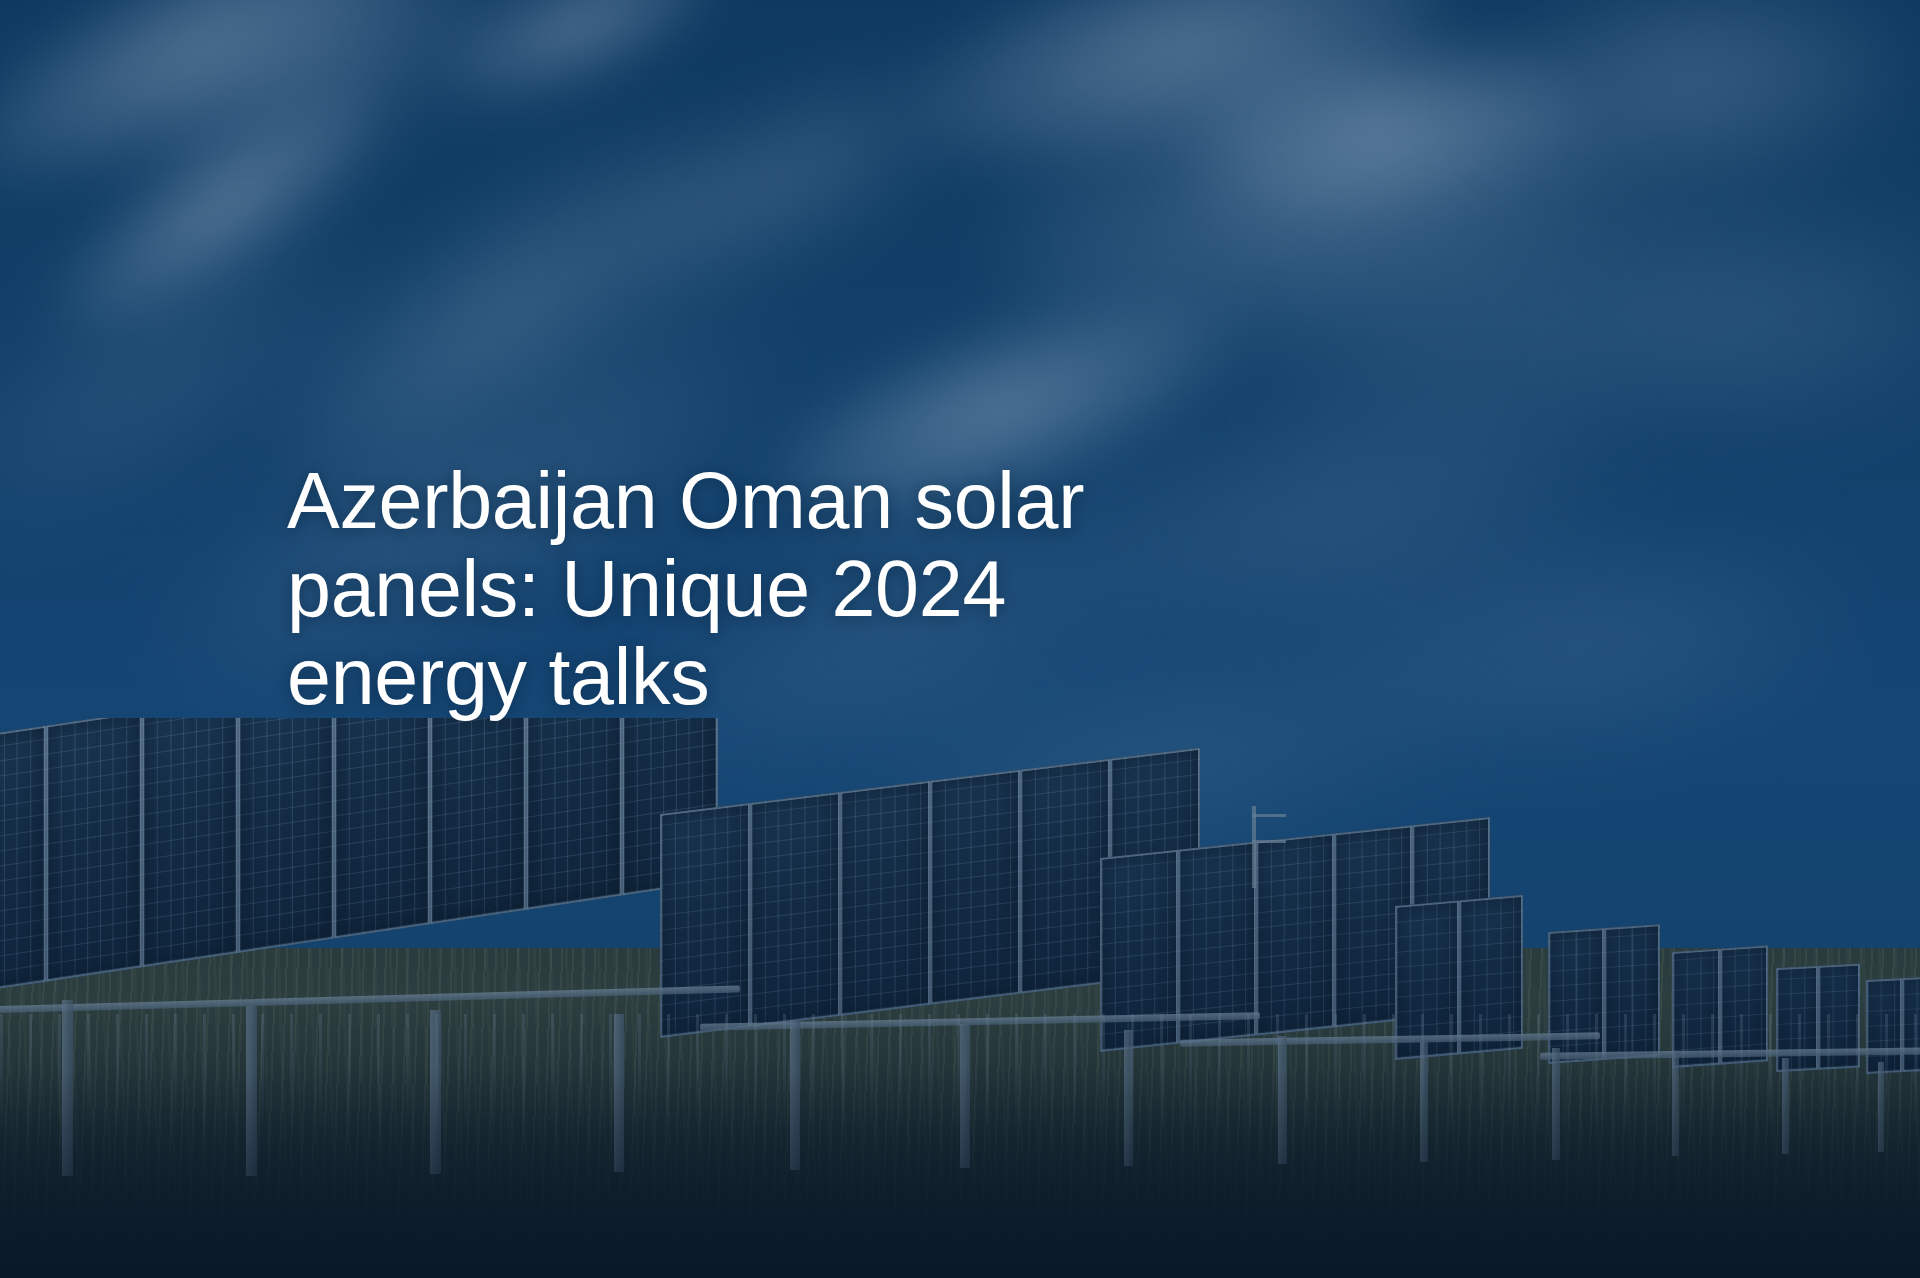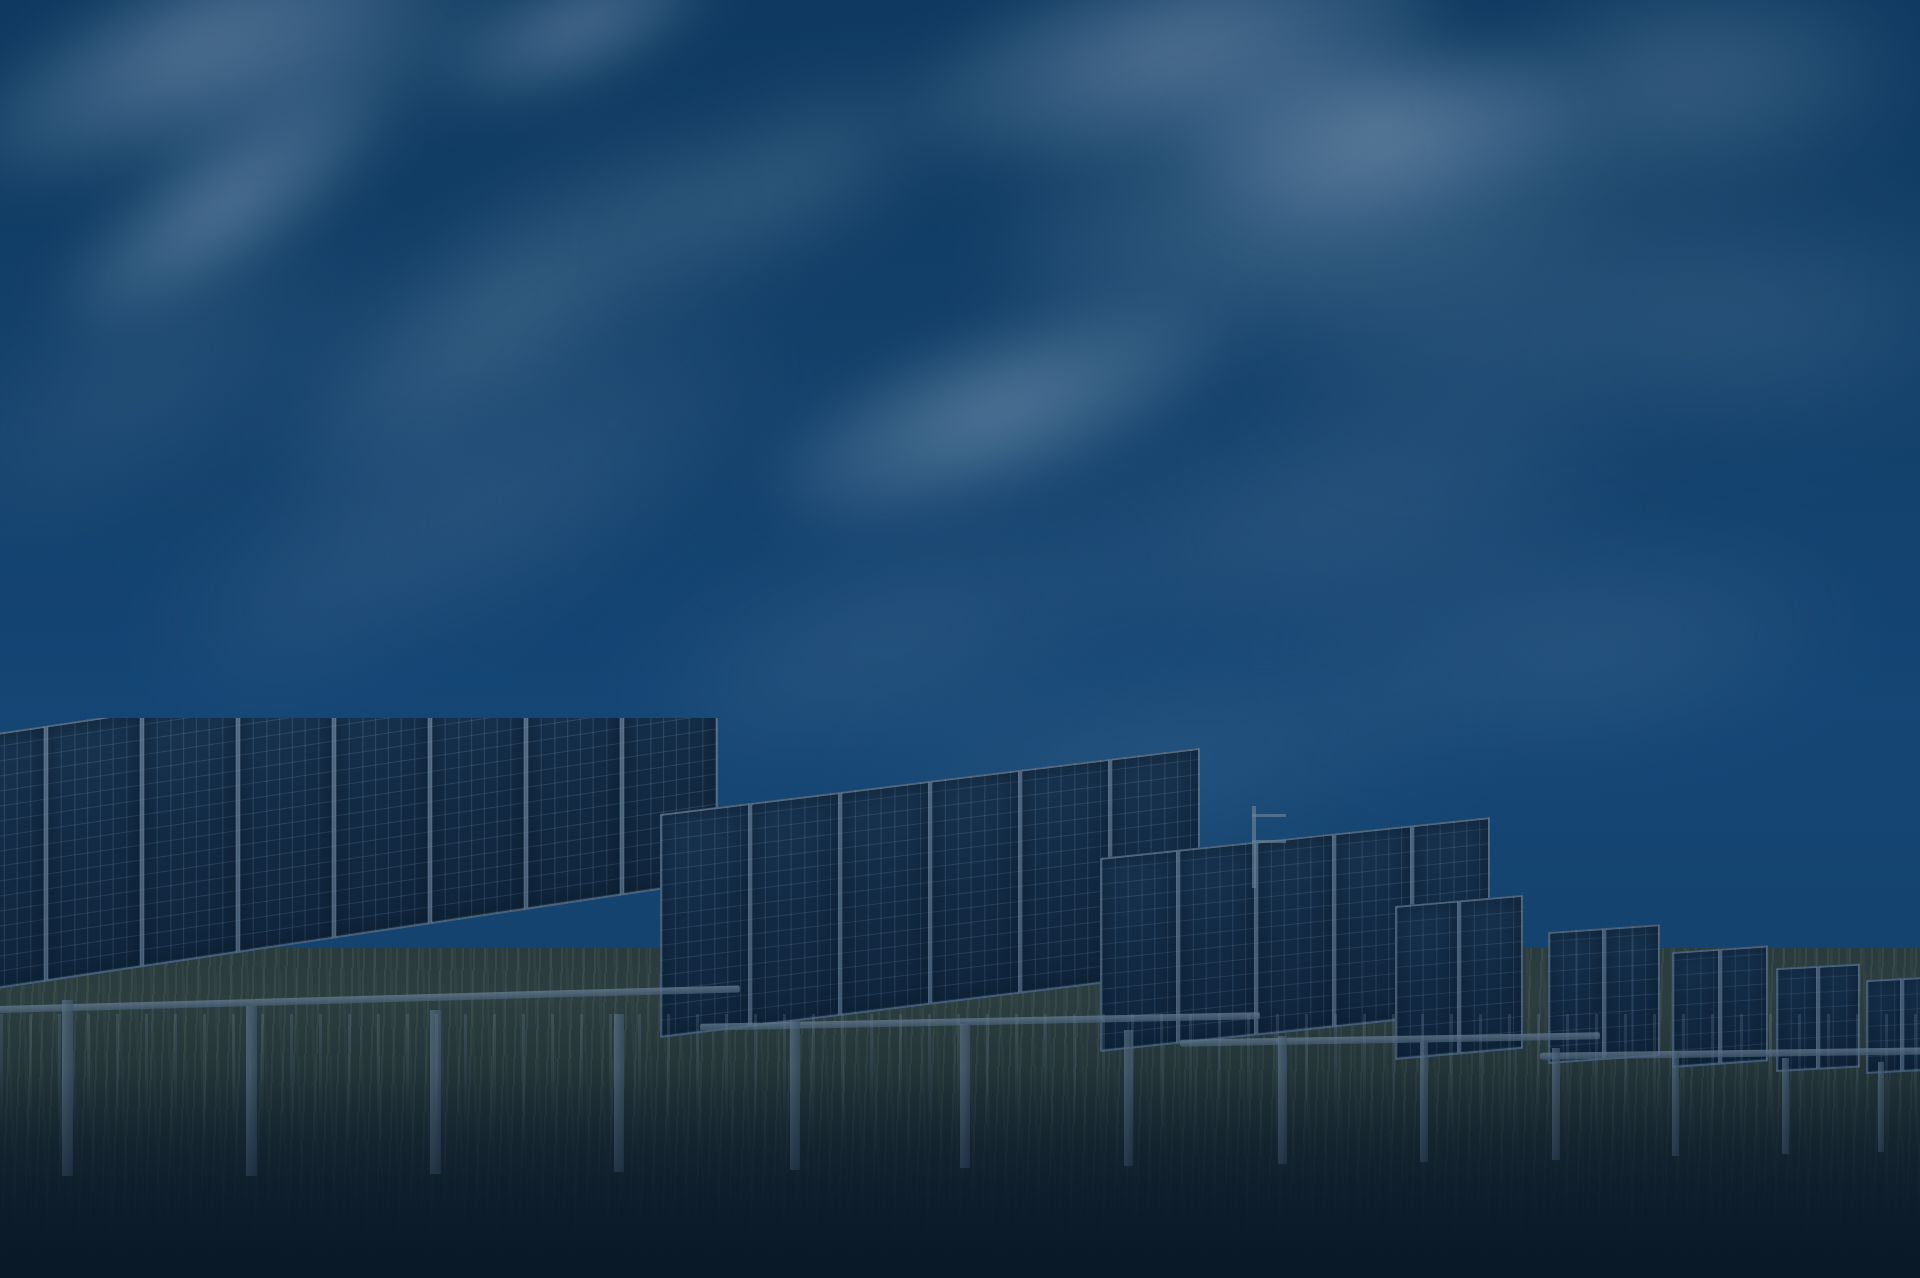--- a/index.html
+++ b/index.html
@@ -322,14 +322,15 @@
                   rgba(170,185,198,.65) 0px, rgba(170,185,198,.65) 3px,
                   rgba(0,0,0,0) 3px, rgba(0,0,0,0) 29px);
                 mask-image: linear-gradient(180deg, rgba(0,0,0,1), rgba(0,0,0,0));
                 -webkit-mask-image: linear-gradient(180deg, rgba(0,0,0,1), rgba(0,0,0,0));"></div>
 
     <div class="shadow-band"></div>
   </div>
 
   <div class="tint"></div>
 
+  <h1 class="title">Azerbaijan Oman solar panels: Unique 2024 energy talks</h1>
 
 </div>
 
 </body></html>

